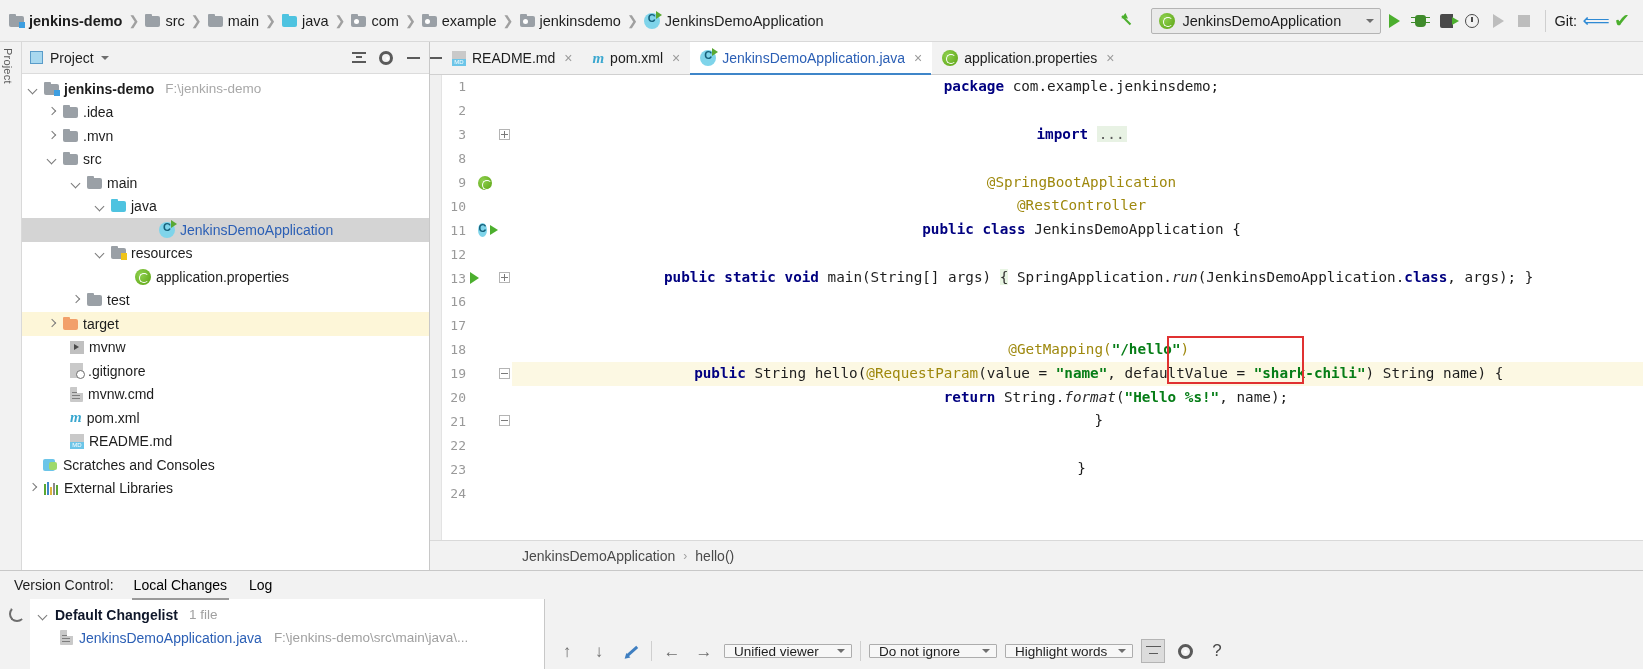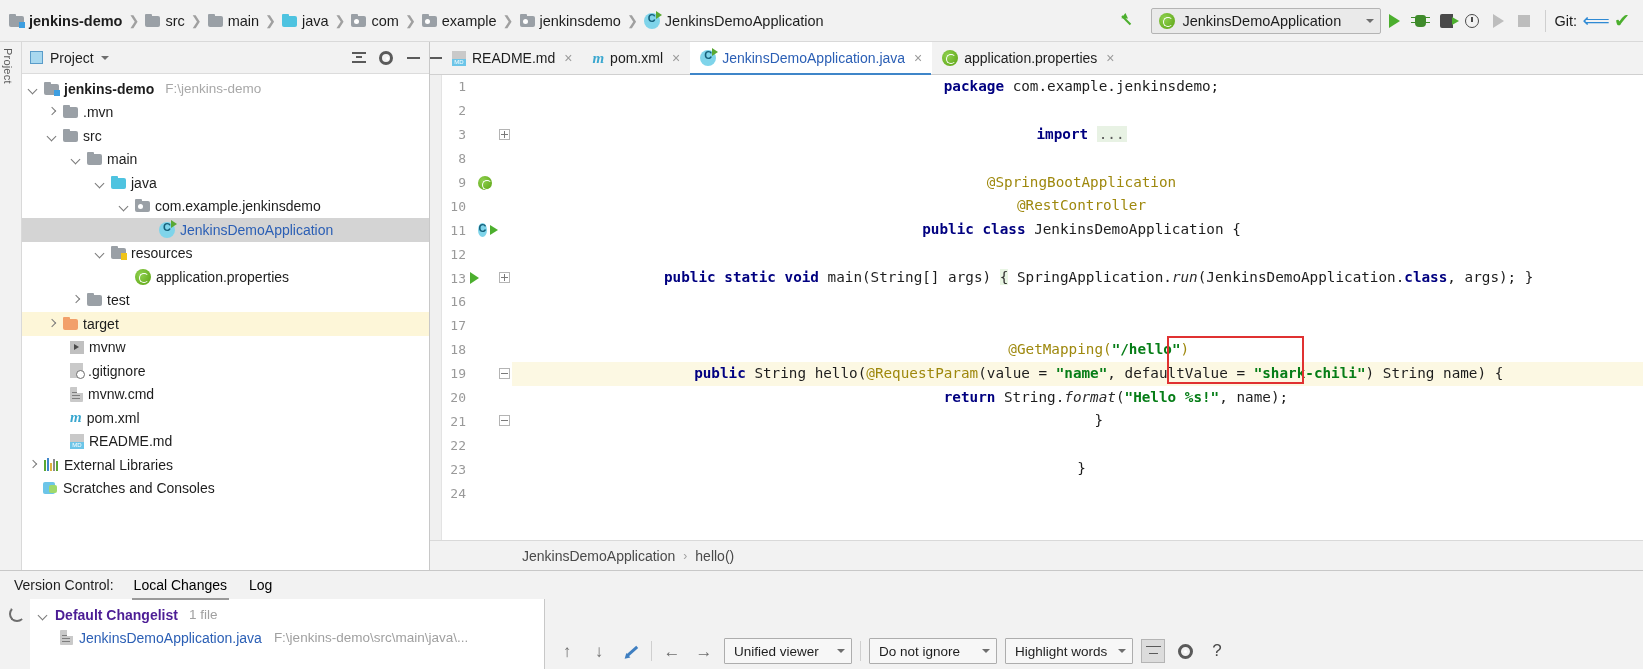--- a/index.html
+++ b/index.html
@@ -265,36 +265,36 @@
   .vcbody { flex:1; display:flex; min-height:0; }
   .vcleft { width:545px; min-width:545px; background:#ffffff; display:flex; border-right:1px solid #c8c8c8;}
   .vcsiderail { width:30px; min-width:30px; background:#f2f2f2; padding-top:6px; display:flex; flex-direction:column; align-items:center; gap:8px;}
   .refresh-ico { width:15px;height:15px; position:relative;}
   .refresh-ico::before{
     content:""; position:absolute; left:1px; top:1px; width:12px;height:12px;
     border:2px solid #6e6e6e; border-radius:50%; border-right-color:transparent; border-top-color:transparent;
   }
   .vclist { flex:1; padding-top:4px; font-size:14px; }
   .vcrow { display:flex; align-items:center; gap:6px; height:23px; padding-left:6px; white-space:nowrap; }
-  .cl-name { font-weight:bold; color:#4c1d95; font-size:14px; }
+  .cl-name { font-weight:bold; color:#0f172a; font-size:14px; }
   .cl-count { color:#a0a0a0; font-size:13.5px; margin-left:5px; }
   .vcfile { color:#2b5fb5; font-size:14px; }
   .vcfilepath { color:#a0a0a0; font-size:13.5px; margin-left:6px; }
 
   .vcright { flex:1; display:flex; flex-direction:column; min-width:0; background:#f2f2f2; }
   .vcright-top { flex:1; }
   .difftoolbar { height:36px; min-height:36px; display:flex; align-items:center; gap:8px; padding:0 10px; }
   .dbtn { width:24px;height:24px;display:flex;align-items:center;justify-content:center;cursor:default;}
   .arrow-ico { color:#6e6e6e; font-size:17px; line-height:1; }
   .pencil-ico { width:15px;height:15px;position:relative;}
   .pencil-ico::before{content:"";position:absolute;left:1px;top:6px;width:14px;height:3px;background:#3f7fc1;transform:rotate(-42deg);}
   .pencil-ico::after{content:"";position:absolute;left:0px;top:10px;width:0;height:0;border-right:5px solid #3f7fc1;border-top:3px solid transparent;border-bottom:3px solid transparent;transform:rotate(-42deg);}
   .dsep { width:1px;height:20px;background:#cfcfcf; }
   .dselect {
-    height:26px; min-width:128px; border:1px solid #adadad; background:#f7f7f7;
+    height:14px; min-width:128px; border:1px solid #adadad; background:#f7f7f7;
     display:flex; align-items:center; justify-content:space-between; padding:0 6px 0 9px;
     font-size:13.5px; color:#1d1d1d; border-radius:1px; cursor:default;
   }
   .filter-ico { width:15px;height:13px; position:relative;}
   .filter-ico::before{content:"";position:absolute;left:0;top:1px;width:15px;height:1.8px;background:#5a5a5a;box-shadow:0 4px 0 -1.5px #5a5a5a;}
   .filter-ico::after{content:"";position:absolute;left:3px;top:8px;width:9px;height:1.8px;background:#5a5a5a;}
   .help-q { font-size:17px; color:#4a4a4a; }
   .settings-ico { width:15px;height:15px;border-radius:50%;border:3px solid #5a5a5a; position:relative;}
   .settings-ico::after{content:"";position:absolute;left:3px;top:3px;width:3px;height:3px;border-radius:50%;background:#fff;}
   .dsel-chev { width:0;height:0;border-left:4px solid transparent;border-right:4px solid transparent;border-top:4px solid #6e6e6e; margin-left:8px; }
@@ -436,20 +436,25 @@
 
         <div class="trow" style="padding-left:4px">
           <span class="twist open"></span>
           <span class="folder-ico mod">
               <span class="badge"></span>
             </span>
           <span class="tlabel bold">jenkins-demo</span>
           <span class="tpath">F:\jenkins-demo</span>
         </div>
 
+        <div class="trow" style="padding-left:23px">
+          <span class="twist closed"></span>
+          <span class="folder-ico"></span>
+          <span class="tlabel">.idea</span>
+        </div>
 
         <div class="trow" style="padding-left:23px">
           <span class="twist closed"></span>
           <span class="folder-ico"></span>
           <span class="tlabel">.mvn</span>
         </div>
 
         <div class="trow" style="padding-left:23px">
           <span class="twist open"></span>
           <span class="folder-ico"></span>
@@ -461,27 +466,20 @@
           <span class="folder-ico"></span>
           <span class="tlabel">main</span>
         </div>
 
         <div class="trow" style="padding-left:71px">
           <span class="twist open"></span>
           <span class="folder-ico blue"></span>
           <span class="tlabel">java</span>
         </div>
 
-        <div class="trow" style="padding-left:95px">
-          <span class="twist open"></span>
-          <span class="folder-ico pkg">
-              <span class="dot"></span>
-            </span>
-          <span class="tlabel">com.example.jenkinsdemo</span>
-        </div>
 
         <div class="trow sel" style="padding-left:137px">
           <span class="class-ico">
               <span class="runbadge"></span>
             </span>
           <span class="tlabel blue">JenkinsDemoApplication</span>
         </div>
 
         <div class="trow" style="padding-left:71px">
           <span class="twist open"></span>
@@ -524,37 +522,37 @@
         </div>
 
         <div class="trow" style="padding-left:48px">
           <span class="m-ico">m</span>
           <span class="tlabel">pom.xml</span>
         </div>
 
         <div class="trow" style="padding-left:48px">
           <span class="md-ico"></span>
           <span class="tlabel">README.md</span>
+        </div>
+
+        <div class="trow" style="padding-left:21px">
+          <span class="scratch-ico"></span>
+          <span class="tlabel">Scratches and Consoles</span>
         </div>
 
         <div class="trow" style="padding-left:4px">
           <span class="twist closed"></span>
           <span class="lib-ico">
             <span style="left:0;height:11px;background:#5aa832;"></span>
             <span style="left:3px;height:13px;background:#3f86c9;"></span>
             <span style="left:6px;height:8px;background:#e0b33c;"></span>
             <span style="left:9px;height:12px;background:#8a8a8a;"></span>
             <span style="left:12px;height:10px;background:#5aa832;"></span>
           </span>
           <span class="tlabel">External Libraries</span>
-        </div>
-
-        <div class="trow" style="padding-left:21px">
-          <span class="scratch-ico"></span>
-          <span class="tlabel">Scratches and Consoles</span>
         </div>
 
       </div>
     </div>
 
     <div class="editorside">
 
       <div class="tabsbar">
         <div style="width:12px;display:flex;align-items:center;justify-content:center;">
           <span class="minus-ico"></span>

